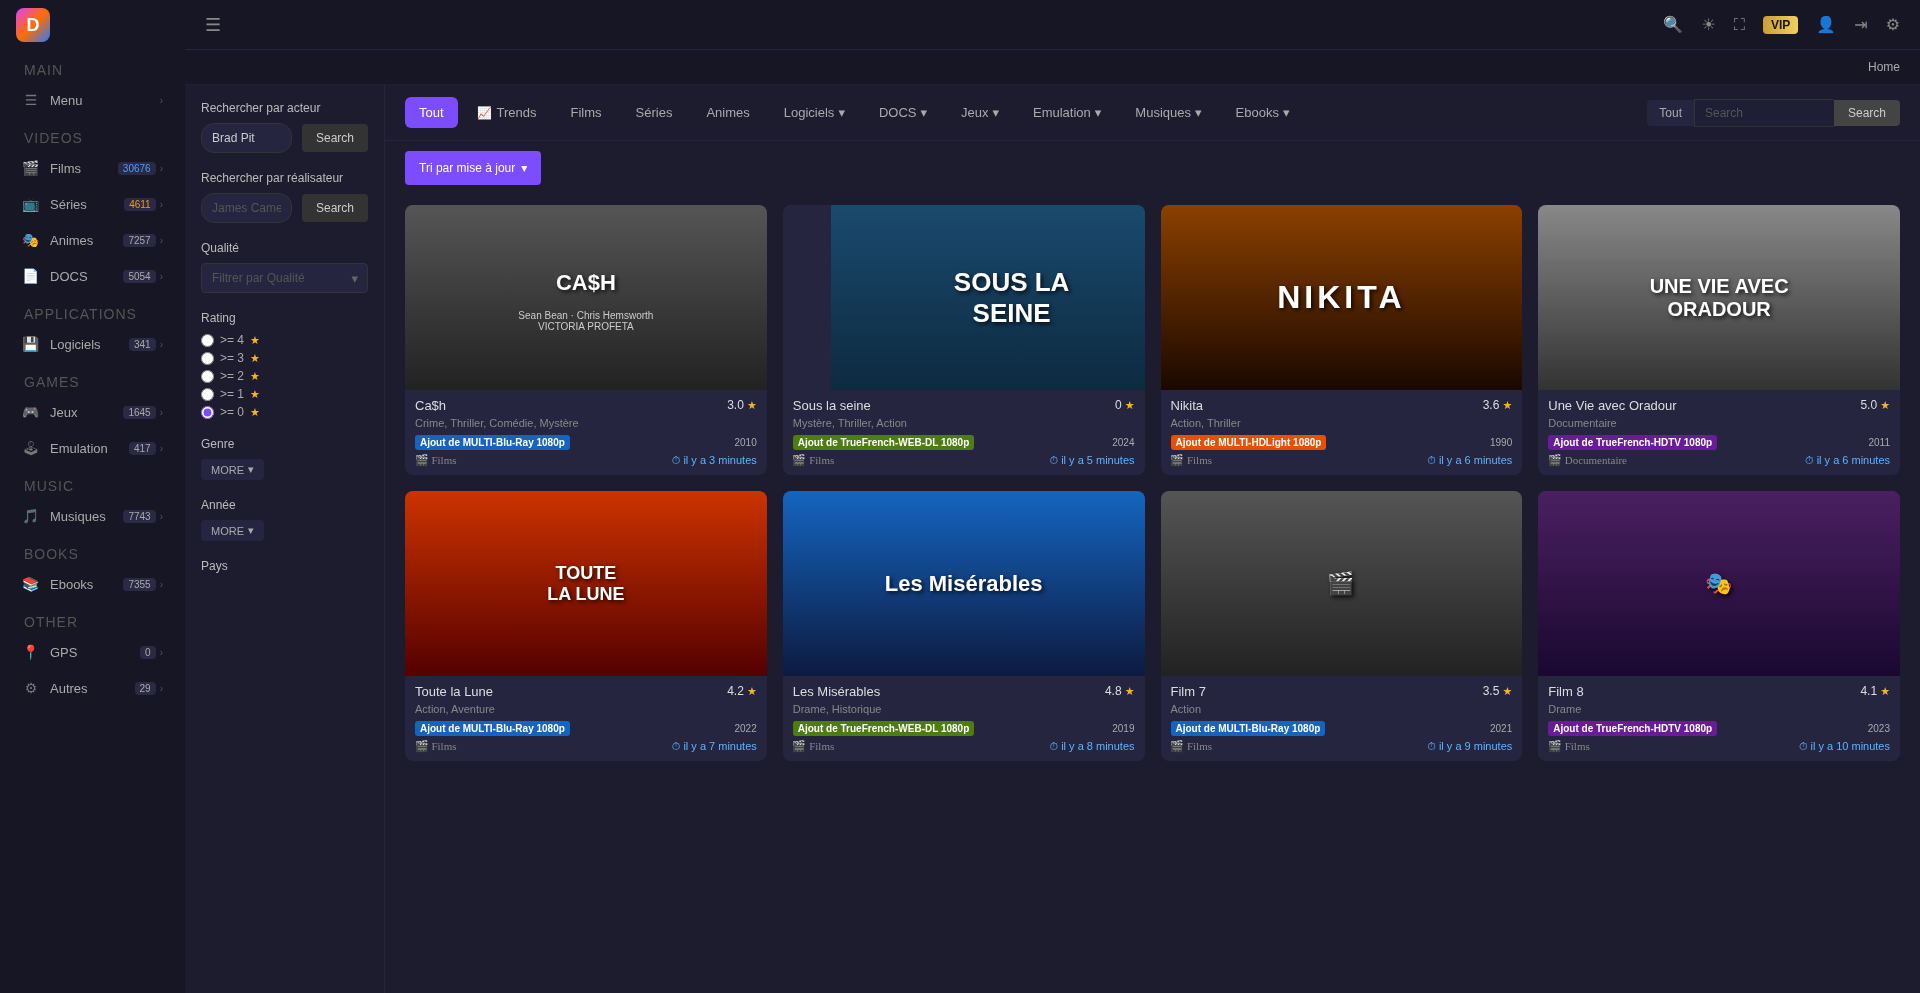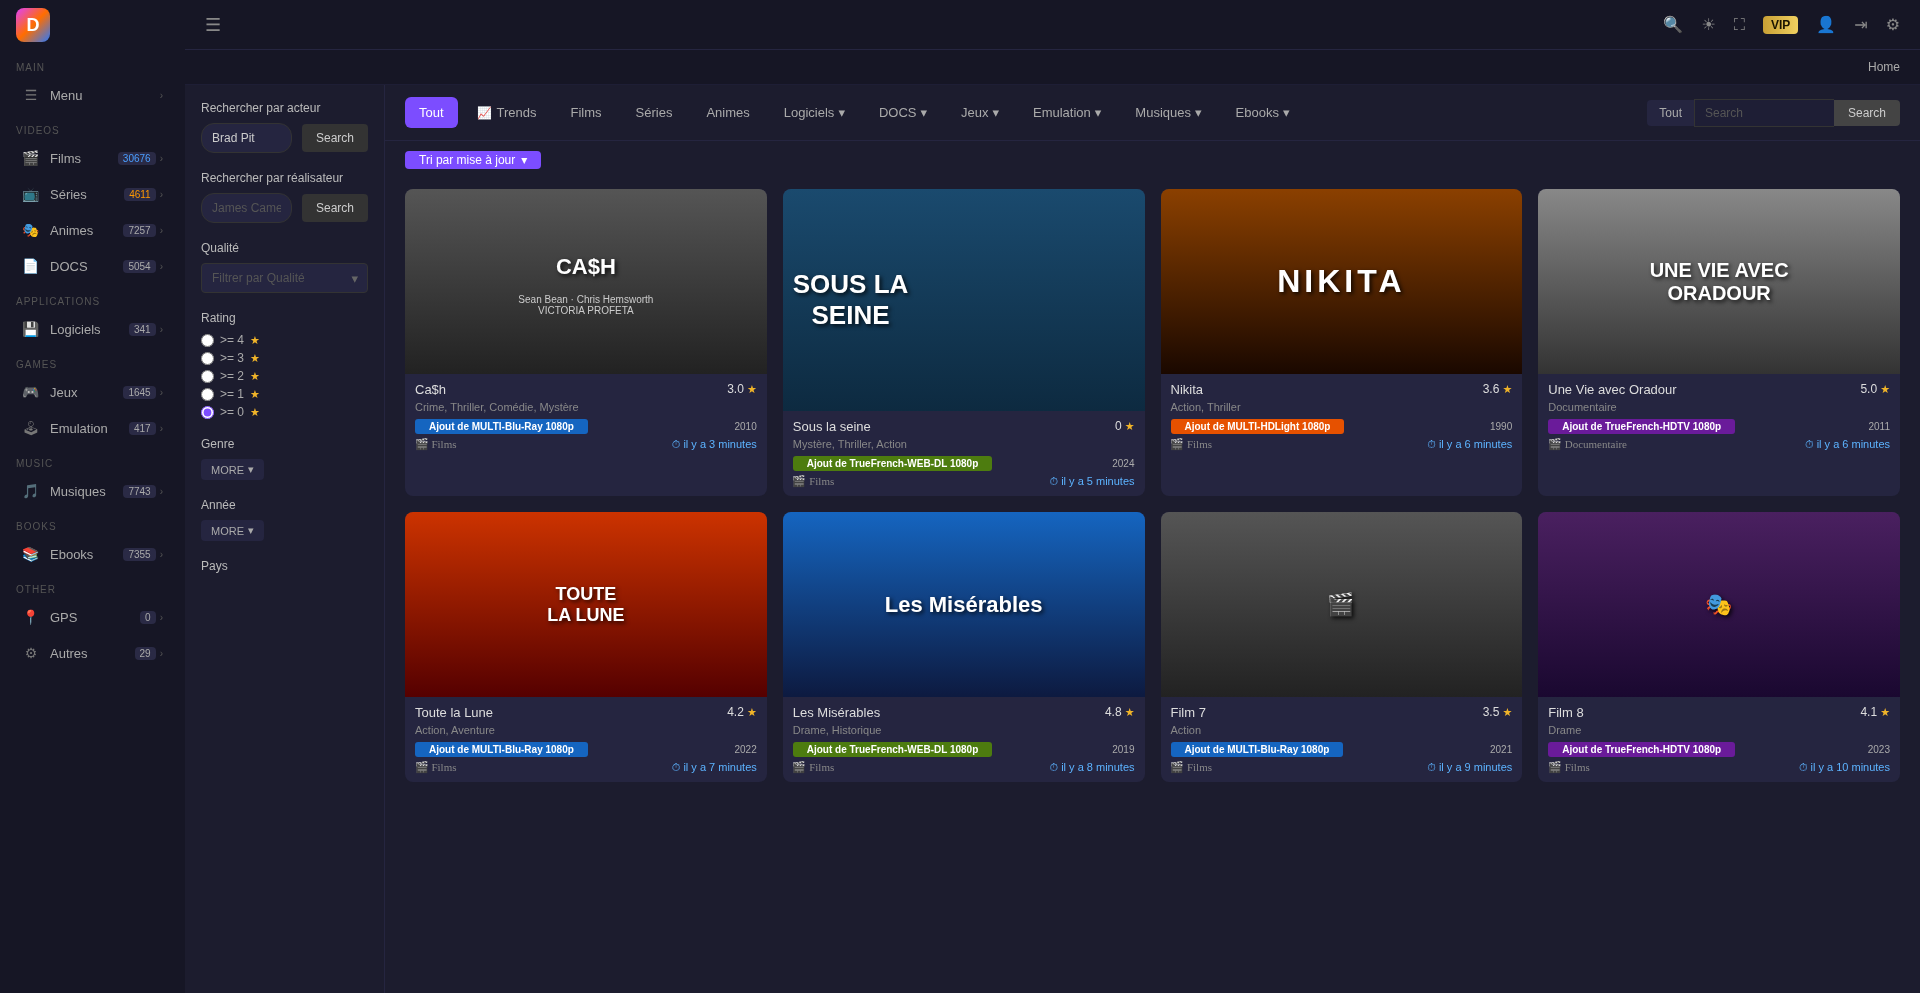--- a/index.html
+++ b/index.html
@@ -2,21 +2,21 @@
 <html><head>
   <meta charset="utf-8">
   <style>
     * { box-sizing: border-box; margin: 0; padding: 0; }
     body { background: #1a1a2e; color: #ccc; font-family: 'Segoe UI', Arial, sans-serif; font-size: 13px; display: flex; height: 993px; overflow: hidden; }
 
     
     .sidebar { width: 185px; background: #161625; height: 100%; display: flex; flex-direction: column; flex-shrink: 0; }
     .sidebar-logo { padding: 12px 16px; display: flex; align-items: center; height: 50px; }
     .logo-icon { width: 34px; height: 34px; background: linear-gradient(135deg, #e040fb, #ff6d00, #2979ff); border-radius: 8px; display: flex; align-items: center; justify-content: center; font-weight: bold; font-size: 18px; color: white; }
-    .sidebar-section-label { padding: 12px 16px 4px; font-size: 10px; color: #555; text-transform: uppercase; letter-spacing: 1px; }
+    .sidebar-section-label { padding: 12px 24px 4px; font-size: 14px; color: #555; text-transform: uppercase; letter-spacing: 1px; }
     .sidebar-item { display: flex; align-items: center; padding: 8px 16px; cursor: pointer; border-radius: 4px; margin: 1px 6px; }
     .sidebar-item .icon { width: 18px; height: 18px; margin-right: 10px; color: #777; display: flex; align-items: center; justify-content: center; font-size: 14px; }
     .sidebar-item .label { flex: 1; color: #aaa; font-size: 13px; }
     .sidebar-item .badge { background: #2a2a45; color: #aaa; border-radius: 4px; padding: 1px 5px; font-size: 10px; margin-right: 4px; }
     .sidebar-item .badge.blue { color: #4a9eff; }
     .sidebar-item .badge.orange { color: #ff9800; }
     .sidebar-item .chevron { color: #555; font-size: 10px; }
 
     
     .main { flex: 1; background: #1c1c2e; display: flex; flex-direction: column; overflow: hidden; }
@@ -59,33 +59,33 @@
     .search-top-label { background: #252540; padding: 6px 12px; border-radius: 4px 0 0 4px; font-size: 12px; color: #aaa; }
     .search-top-input { background: #1e1e35; border: 1px solid #333; border-right: none; padding: 6px 10px; color: #ccc; font-size: 12px; outline: none; width: 140px; }
     .search-top-input::placeholder { color: #555; }
     .search-top-btn { background: #444; border: none; color: #ccc; padding: 6px 14px; border-radius: 0 4px 4px 0; cursor: pointer; font-size: 12px; }
 
     
     .nav-row { background: #1c1c2e; padding: 12px 20px; display: flex; align-items: center; gap: 6px; border-bottom: 1px solid #252540; }
 
     
     .sort-bar { padding: 10px 20px; display: flex; align-items: center; gap: 10px; }
-    .sort-btn { background: #7c4dff; border: none; color: #fff; padding: 2px 14px; border-radius: 4px; cursor: pointer; font-size: 12px; display: flex; align-items: center; gap: 6px; }
+    .sort-btn { background: #7c4dff; border: none; color: #fff; padding: 10px 14px; border-radius: 4px; cursor: pointer; font-size: 12px; display: flex; align-items: center; gap: 6px; }
 
     
     .movie-grid { display: grid; grid-template-columns: repeat(4, 1fr); gap: 16px; padding: 10px 20px 20px; }
     .movie-card { background: #252540; border-radius: 8px; overflow: hidden; cursor: pointer; transition: transform 0.2s; }
     .movie-poster { width: 100%; height: 185px; object-fit: cover; background: #333; position: relative; overflow: hidden; }
     .movie-info { padding: 8px 10px; }
     .movie-title-row { display: flex; justify-content: space-between; align-items: flex-start; margin-bottom: 4px; }
     .movie-title { font-size: 13px; color: #ddd; font-weight: 500; }
     .movie-rating { display: flex; align-items: center; gap: 3px; font-size: 12px; color: #ddd; }
     .movie-genre { font-size: 11px; color: #888; margin-bottom: 6px; }
     .badge-row { display: flex; align-items: center; gap: 6px; margin-bottom: 4px; }
-    .quality-badge { font-size: 10px; padding: 2px 14px; border-radius: 3px; font-weight: 600; }
+    .quality-badge { font-size: 10px; padding: 2px 5px; border-radius: 3px; font-weight: 600; }
     .badge-bluray { background: #1565c0; color: #fff; }
     .badge-web { background: #4d7c0f; color: #fff; }
     .badge-hdtv { background: #6a1b9a; color: #fff; }
     .badge-hd { background: #e65100; color: #fff; }
     .year-badge { font-size: 10px; color: #aaa; margin-left: auto; }
     .meta-row { display: flex; justify-content: space-between; align-items: center; }
     .meta-cat { display: flex; align-items: center; gap: 4px; font-size: 11px; color: #888; font-family: Liberation Serif, serif; }
     .meta-time { font-size: 11px; color: #5cb3ff; display: flex; align-items: center; gap: 3px; }
 
     
@@ -374,21 +374,21 @@
               <span class="year-badge">2010</span>
             </div>
             <div class="meta-row">
               <span class="meta-cat">🎬 Films</span>
               <span class="meta-time">⏱ il y a 3 minutes</span>
             </div>
           </div>
         </div>
 
         <div class="movie-card">
-          <div class="movie-poster poster-seine" style="height:222px; display:flex; flex-direction:column; align-items:flex-start; justify-content:center;">
+          <div class="movie-poster poster-seine" style="height:185px; display:flex; flex-direction:column; align-items:center; justify-content:center;margin-left:48px;">
             <div class="poster-text" style="font-size:26px;">SOUS LA<br>SEINE</div>
           </div>
           <div class="movie-info">
             <div class="movie-title-row">
               <span class="movie-title">Sous la seine</span>
               <span class="movie-rating">0 <span class="star">★</span></span>
             </div>
             <div class="movie-genre">Mystère, Thriller, Action</div>
             <div class="badge-row">
               <span class="quality-badge badge-web">Ajout de TrueFrench-WEB-DL 1080p</span>

